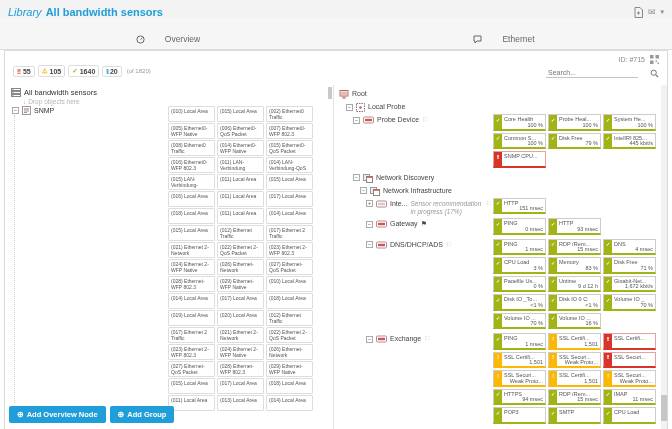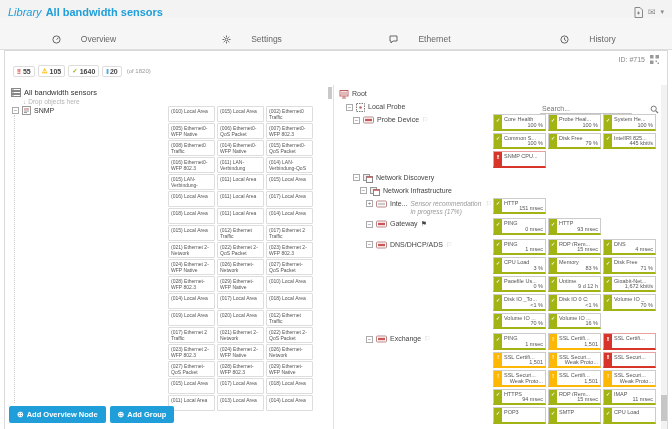--- a/index.html
+++ b/index.html
@@ -26,21 +26,21 @@
   .tab.active { color:var(--accent); font-weight:bold; }
   .tab.active:after { content:""; position:absolute; left:14%; right:14%; bottom:-1px;
                       height:2px; background:var(--accent); }
 
   
   .card { position:absolute; top:50px; left:4px; right:4px; bottom:0; background:#fff;
           border:1px solid #d9d9d9; border-bottom:none; }
 
   .id-row { position:absolute; top:4px; right:8px; display:flex; align-items:center; gap:5px;
             font-size:7px; color:#888; }
-  .search-row { position:absolute; top:17px; right:8px; display:flex; align-items:center; gap:18px;margin-top:36px; }
+  .search-row { position:absolute; top:17px; right:8px; display:flex; align-items:center; gap:12px; }
   .search-row input { width:92px; border:none; border-bottom:1px solid #c4c4c4; font-size:7px;
                       color:#666; background:transparent; outline:none; padding:1px 2px;
                       font-family:"Liberation Sans", sans-serif; }
 
   .badges { position:absolute; top:14px; left:8px; display:flex; align-items:center; gap:3px; }
   .badge { display:flex; align-items:center; gap:2px; border:1px solid #ddd; background:#fff;
            border-radius:2px; padding:1px 3px; font-size:7px; font-weight:bold; color:#444; }
   .badge .bi { font-size:6.5px; font-weight:bold; }
   .bi.down { color:var(--down); } .bi.warn { color:var(--warn); }
   .bi.up { color:var(--up); } .bi.paused { color:var(--paused); letter-spacing:-1px; }
@@ -123,37 +123,23 @@
 <div class="tabzone">
   <div class="tab">
     <svg class="icon-svg" width="9" height="9" viewBox="0 0 9 9">
         <circle cx="4.5" cy="4.5" r="3.6" fill="none" stroke="currentColor" stroke-width="1"></circle>
         <path d="M4.5 4.5L6.5 2.8" stroke="currentColor" stroke-width="1"></path>
       </svg>
     <span>Overview</span>
   </div>
   <div class="tab">
     <svg class="icon-svg" width="9" height="9" viewBox="0 0 9 9">
-        <circle cx="4.5" cy="4.5" r="1.4" fill="none" stroke="currentColor" stroke-width="1"></circle>
-        <path d="M4.5 0.5v1.6M4.5 6.9v1.6M0.5 4.5h1.6M6.9 4.5h1.6M1.7 1.7l1.1 1.1M6.2 6.2l1.1 1.1M7.3 1.7L6.2 2.8M2.8 6.2L1.7 7.3" stroke="currentColor" stroke-width="1"></path>
-      </svg>
-    <span>Settings</span>
-  </div>
-  <div class="tab">
-    <svg class="icon-svg" width="9" height="9" viewBox="0 0 9 9">
         <path d="M1 1h7v5h-4l-2 2v-2h-1z" fill="none" stroke="currentColor" stroke-width="1"></path>
       </svg>
     <span>Ethernet</span>
-  </div>
-  <div class="tab">
-    <svg class="icon-svg" width="9" height="9" viewBox="0 0 9 9">
-        <circle cx="4.5" cy="4.5" r="3.6" fill="none" stroke="currentColor" stroke-width="1"></circle>
-        <path d="M4.5 2.5v2.2l1.6 1" fill="none" stroke="currentColor" stroke-width="1"></path>
-      </svg>
-    <span>History</span>
   </div>
 </div>
 
 <div class="card">
 
   <div class="id-row">
     <span>ID: #715</span>
     <svg class="icon-svg" width="9" height="9" viewBox="0 0 9 9">
         <rect x="0" y="0" width="3.5" height="3.5" fill="#999"></rect>
         <rect x="5.5" y="0" width="3.5" height="3.5" fill="#999"></rect>

